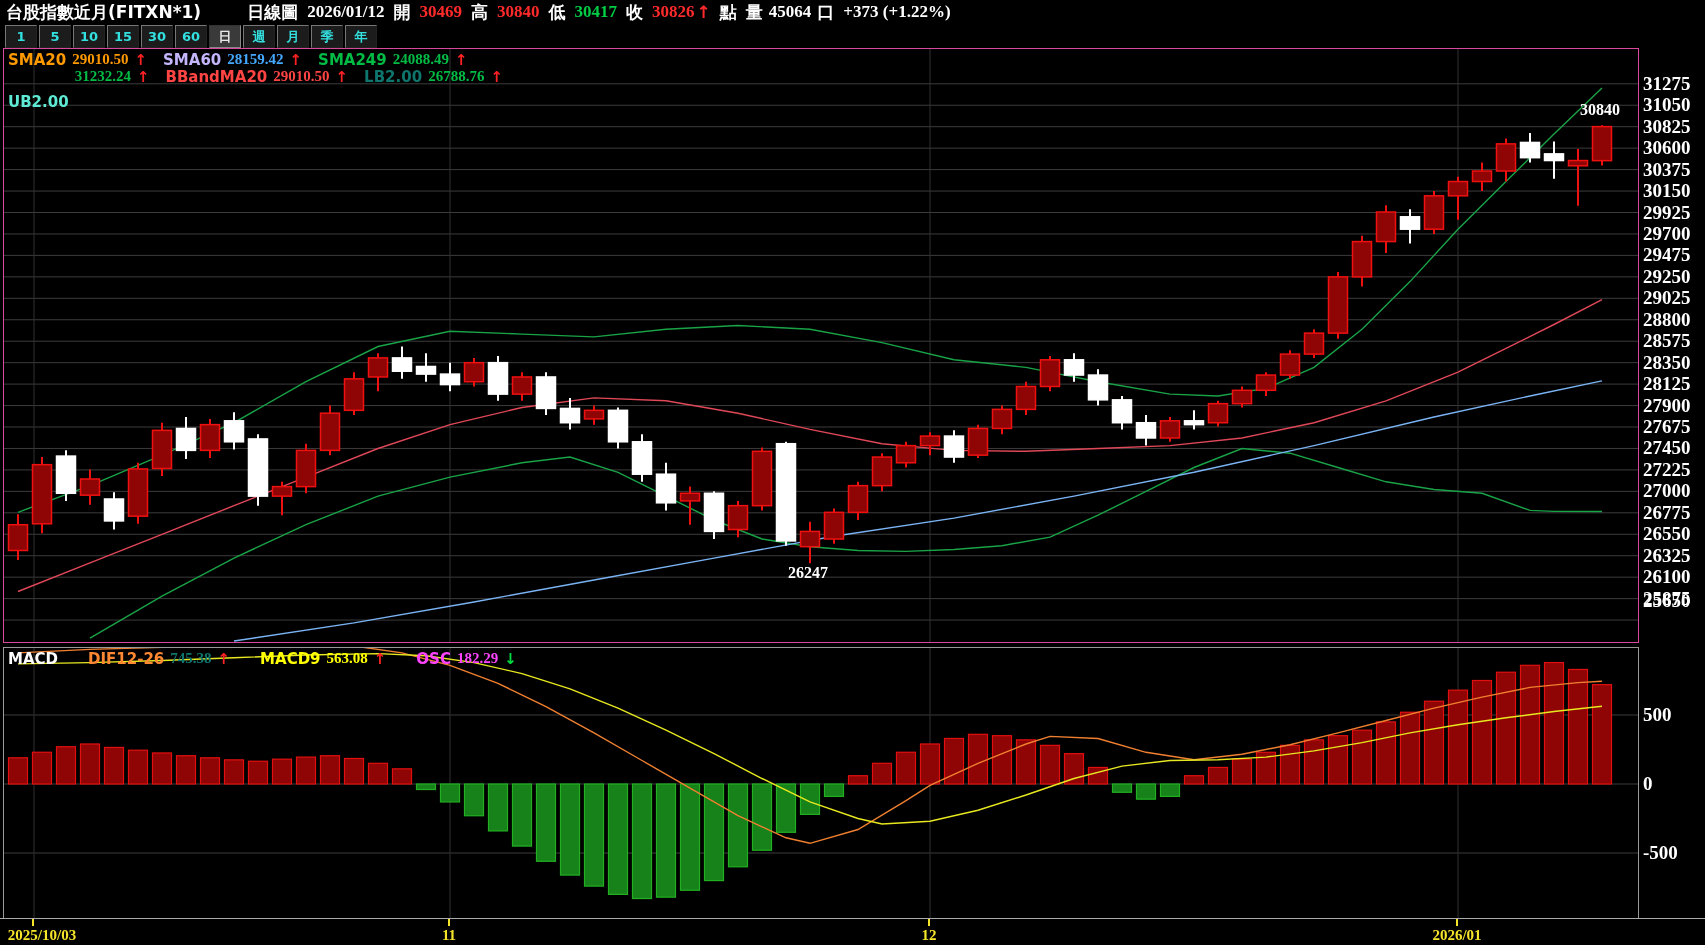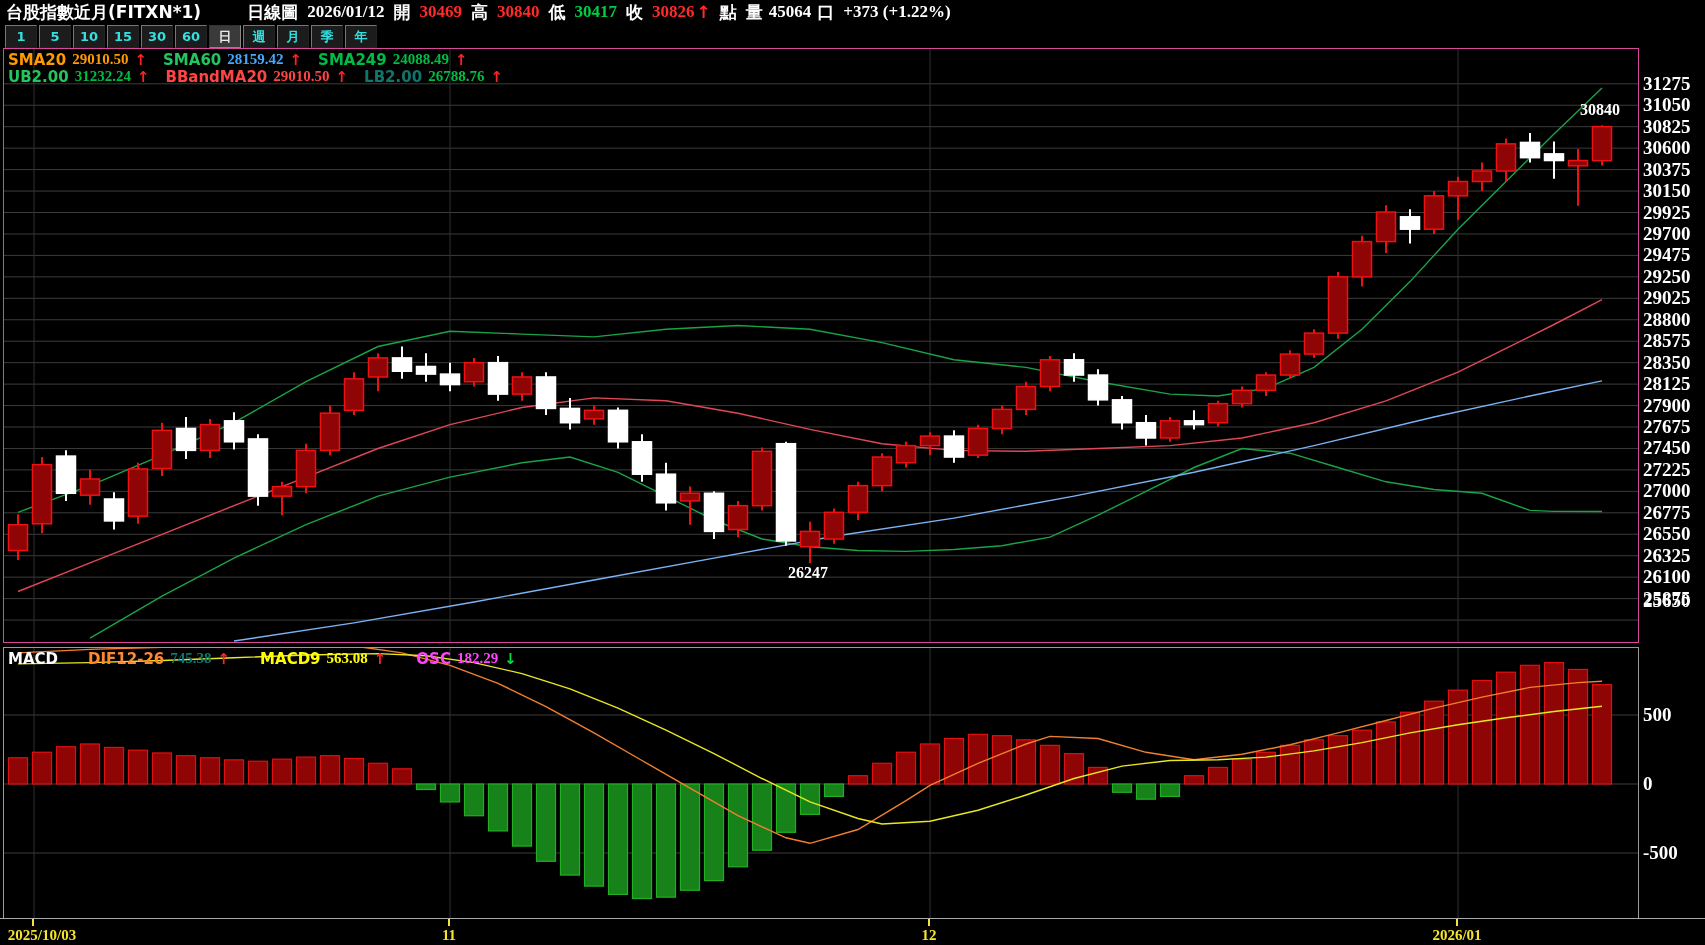--- a/index.html
+++ b/index.html
@@ -246,33 +246,33 @@
         <line x1="1598" x2="1598" y1="76.27009646302251" y2="116.59790996784565" stroke="#ef1010" stroke-width="2"></line>
         <rect x="1588.5" y="77.6048231511254" width="19" height="34.03553054662379" fill="#8f0404" stroke="#ef1010" stroke-width="1.5"></rect>
       </svg>
     <div class="indrow" id="ind1">
         <span class="ind-item">
           <span style="color: rgb(255, 153, 0);">SMA20</span>
           <span class="num" style="color: rgb(255, 153, 0);">29010.50</span>
           <span class="arrow-up">↑</span>
         </span>
         <span class="ind-item">
-          <span style="color: #22c55e;">SMA60</span>
+          <span style="color: #c4b5fd;">SMA60</span>
           <span class="num" style="color: rgb(68, 168, 255);">28159.42</span>
           <span class="arrow-up">↑</span>
         </span>
         <span class="ind-item">
           <span style="color: rgb(0, 187, 68);">SMA249</span>
           <span class="num" style="color: rgb(0, 187, 68);">24088.49</span>
           <span class="arrow-up">↑</span>
         </span>
       </div>
     <div class="indrow" id="ind2">
         <span class="ind-item">
-          <span style="color: #22c55e;">UB2.00</span>
+          <span style="color: #5eead4; margin-top: 25px;">UB2.00</span>
           <span class="num" style="color: rgb(0, 187, 68);">31232.24</span>
           <span class="arrow-up">↑</span>
         </span>
         <span class="ind-item">
           <span style="color: rgb(255, 68, 68);">BBandMA20</span>
           <span class="num" style="color: rgb(255, 68, 68);">29010.50</span>
           <span class="arrow-up">↑</span>
         </span>
         <span class="ind-item">
           <span style="color: #0f766e;">LB2.00</span>

